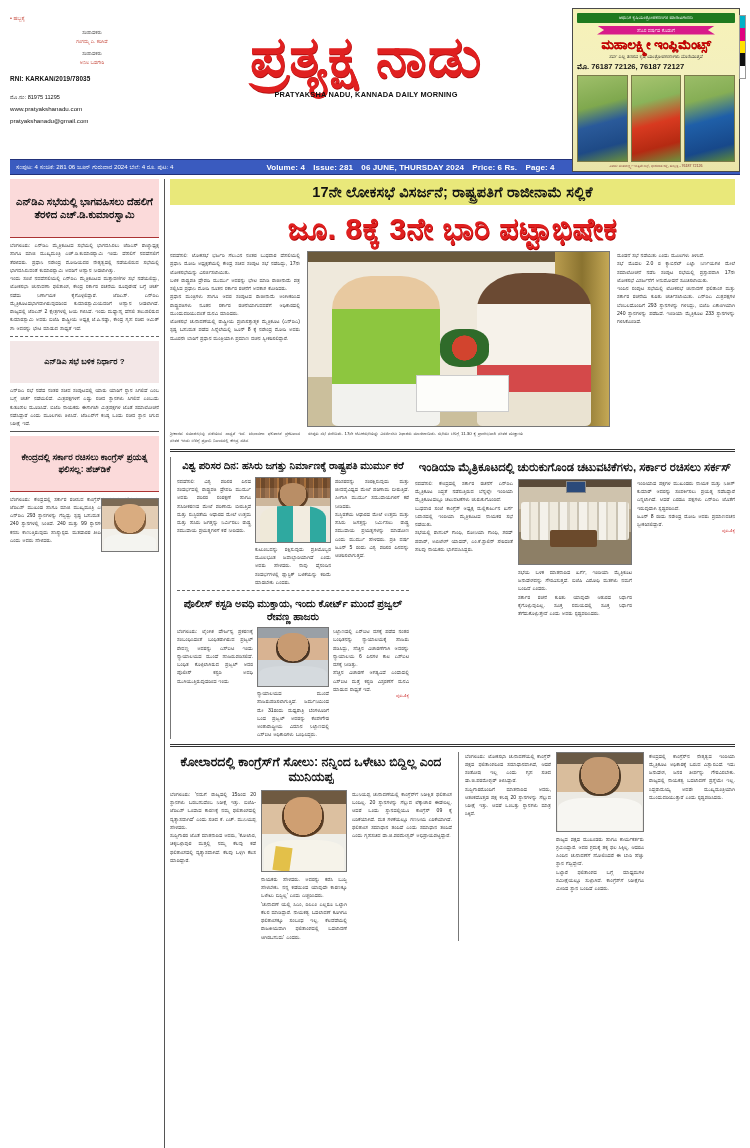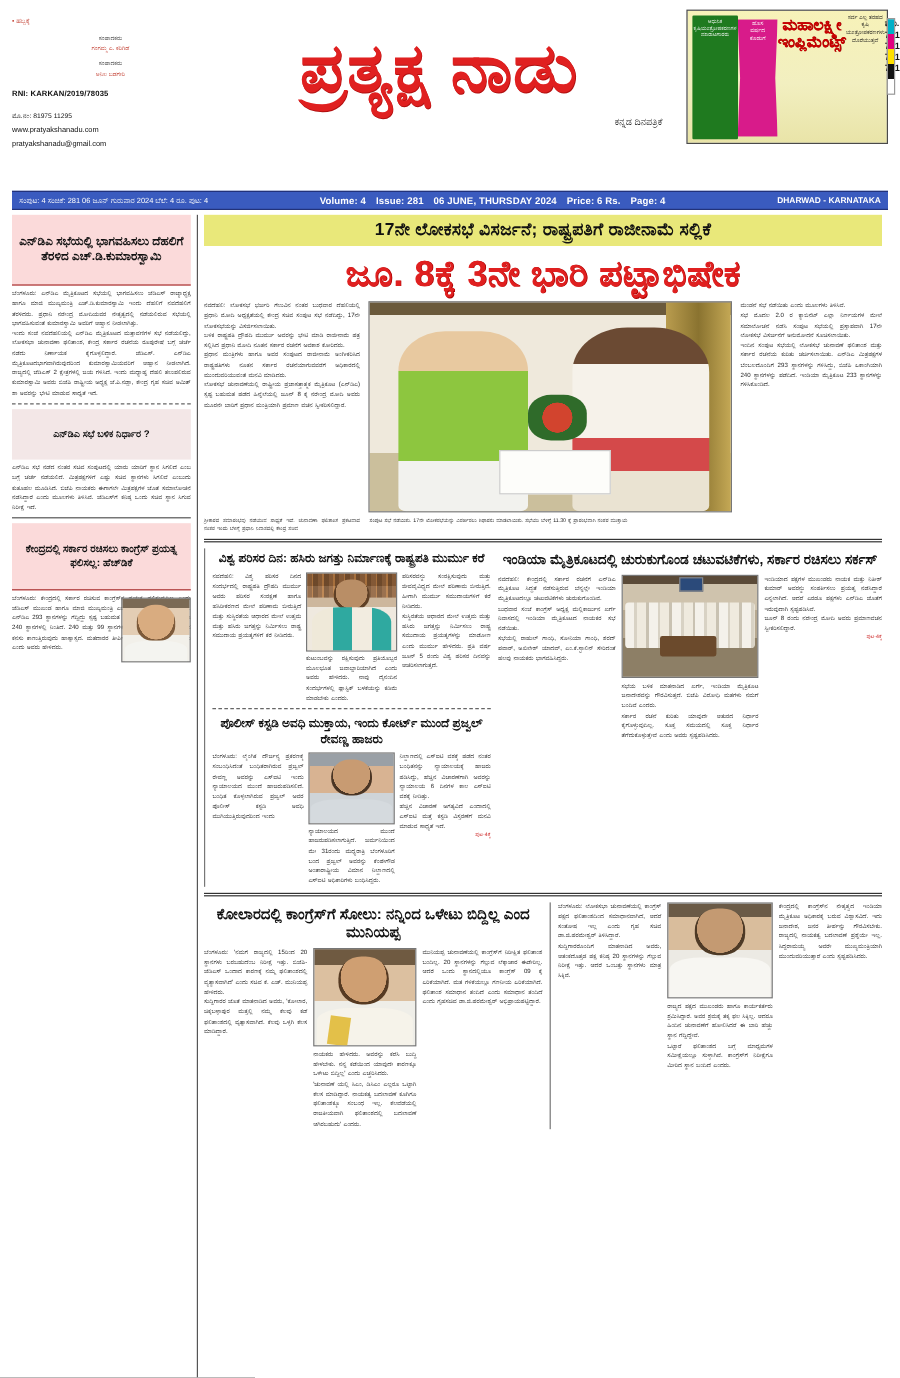--- a/index.html
+++ b/index.html
@@ -26,24 +26,24 @@
   .mh-title{
     font-family:"Liberation Sans", sans-serif;
     font-size:56px;font-weight:bold;color:#e02020;
     letter-spacing:1px;line-height:1.05;margin:18px 0 0 0;
     text-shadow:0.5px 0.5px 0 #b01010;
   }
   .mh-sub-kn{font-size:8px;color:#111;text-align:right;margin:10px 20px 0 0;}
   .mh-sub-en{font-size:7.4px;font-weight:bold;color:#111;letter-spacing:.2px;margin-top:3px;}
 
   .mh-ad{
-    width:168px;flex:0 0 168px;height:112px;border:1px solid #4a4a4a;
+    width:168px;flex:0 0 168px;height:164px;border:1px solid #4a4a4a;
     background:linear-gradient(180deg,#f7f2b8 0%, #f2efc0 55%, #e9e4a8 100%);
     box-sizing:border-box;padding:4px 4px 3px 4px;position:relative;
-    display:flex;flex-direction:row;
+    display:flex;flex-direction:column;
   }
   .ad-ribbon{background:#1f7a1f;color:#fff;font-size:4.6px;text-align:center;
     padding:2px 1px;border-radius:1px;line-height:1.2;}
   .ad-band{background:#d81b8a;color:#fff;font-size:5px;text-align:center;
     margin:3px auto 2px auto;padding:1px 10px;width:62%;
     clip-path:polygon(0 0,100% 0,94% 50%,100% 100%,0 100%,6% 50%);}
   .ad-name{color:#cc0000;font-size:13px;font-weight:bold;text-align:center;
     line-height:1.1;margin:1px 0 2px 0;text-shadow:.4px .4px 0 #8a0000;}
   .ad-desc{font-size:4.8px;text-align:center;color:#111;line-height:1.3;}
   .ad-phone{font-size:7.6px;font-weight:bold;text-align:left;color:#111;margin:2px 0 3px 0;}
@@ -185,21 +185,21 @@
       <div class="mh-rni">RNI: KARKAN/2019/78035</div>
       <div class="mh-contact">
         <div class="ph">ಮೊ.ನಂ: 81975 11295</div>
         <div>www.pratyakshanadu.com</div>
         <div>pratyakshanadu@gmail.com</div>
       </div>
     </div>
 
     <div class="mh-center">
       <div class="mh-title">ಪ್ರತ್ಯಕ್ಷ ನಾಡು</div>
-      <div class="mh-sub-kn">ಕನ್ನಡ ದಿನಪತ್ರಿಕೆ</div>
+      <div class="mh-sub-en">PRATYAKSHA NADU, KANNADA DAILY MORNING</div>
     </div>
 
     <div class="mh-ad">
       <div class="ad-ribbon">ಆಧುನಿಕ ಕೃಷಿಯಂತ್ರೋಪಕರಣಗಳ ಮಾರಾಟಗಾರರು</div>
       <div class="ad-band">ಹೊಸ ವರ್ಷದ ಕೊಡುಗೆ</div>
       <div class="ad-name">ಮಹಾಲಕ್ಷ್ಮೀ ಇಂಪ್ಲಿಮೆಂಟ್ಸ್</div>
       <div class="ad-desc">ಸರ್ವ ಎಲ್ಲ ತರಹದ ಕೃಷಿ ಯಂತ್ರೋಪಕರಣಗಳು ದೊರೆಯುತ್ತವೆ</div>
       <div class="ad-phone">ಮೊ. 76187 72126, 76187 72127</div>
       <div class="ad-imgs">
         <div class="ad-img a"></div>

